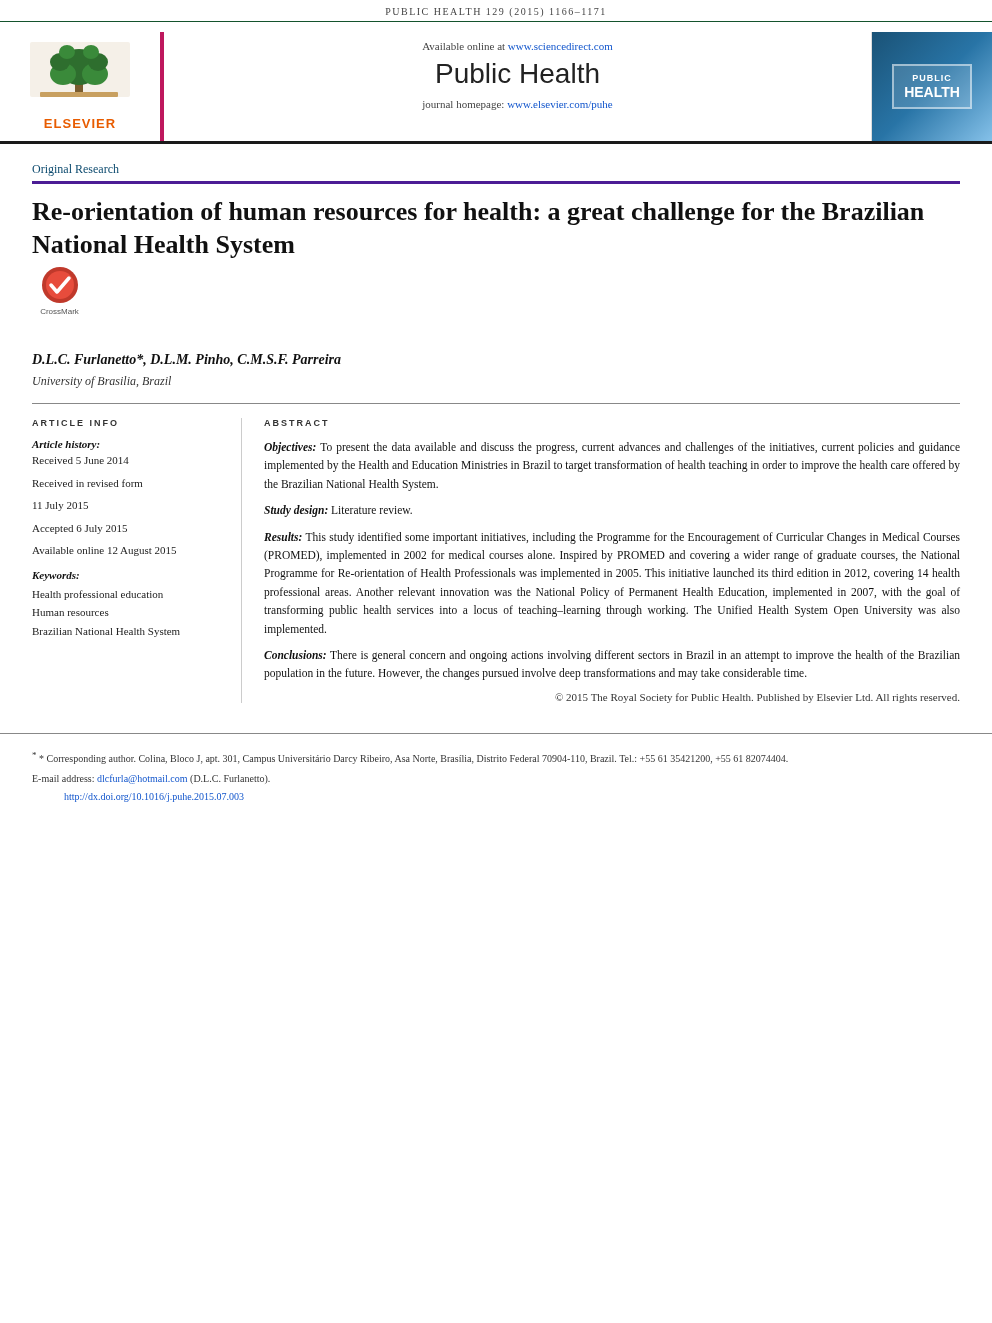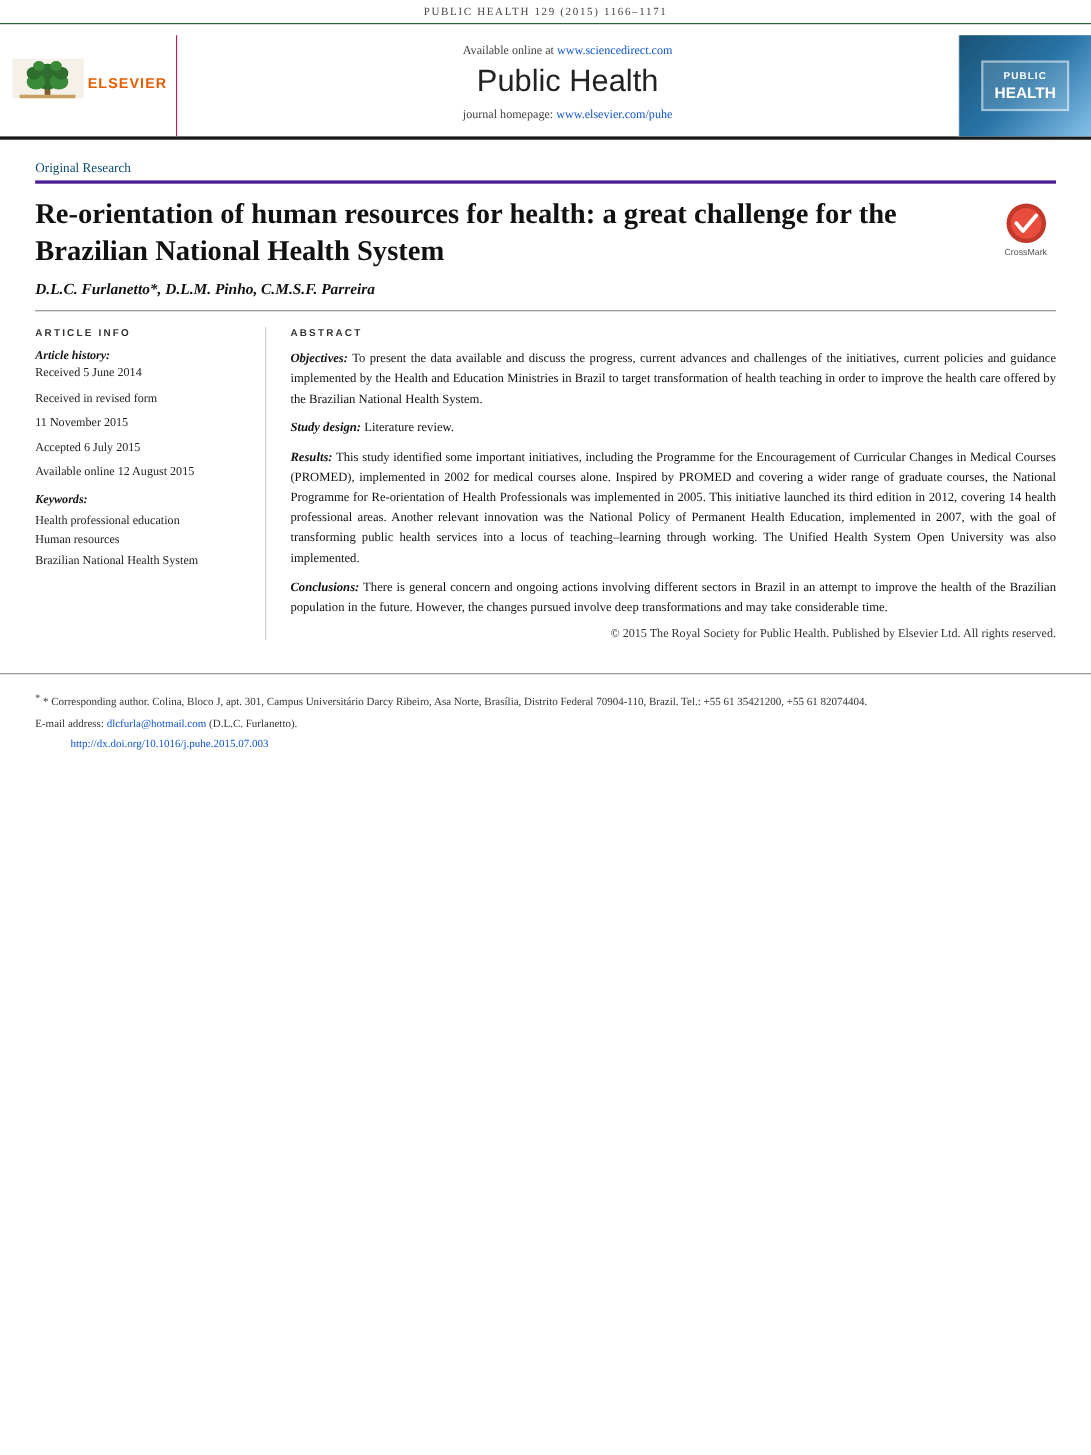--- a/index.html
+++ b/index.html
@@ -24,39 +24,39 @@
 
     
     .header-section {
       display: flex;
       align-items: stretch;
       border-bottom: 3px solid #1a1a1a;
       padding: 10px 0 0;
     }
     .header-left {
       width: 160px;
-      padding: 0 8px 10px;
-      display: flex;
-      flex-direction: row;
+      padding: 0 24px 10px;
+      display: flex;
+      flex-direction: column;
       align-items: center;
       justify-content: center;
     }
     .elsevier-label {
       font-size: 13px;
       font-weight: bold;
       color: #e85c00;
       letter-spacing: 1px;
       margin-top: 4px;
       font-family: Arial, sans-serif;
     }
     .header-center {
       flex: 1;
       text-align: center;
       padding: 8px 0 14px;
-      border-left: 1px solid #be185d;
+      border-left: 4px solid #be185d;
       border-right: 1px solid #ddd;
     }
     .available-online {
       font-size: 11px;
       color: #444;
       margin-bottom: 6px;
     }
     .available-online a {
       color: #1155cc;
       text-decoration: none;
@@ -116,21 +116,22 @@
       font-size: 12px;
       color: #0c4a6e;
       border-bottom: 3px solid #4c1d95;
       padding-bottom: 4px;
       margin-bottom: 12px;
     }
 
     .article-title-row {
       display: flex;
       align-items: flex-start;
-      margin-bottom: 12px;
+      margin-bottom: 32px;
+      flex-direction: column;
     }
     .article-title {
       font-size: 26px;
       font-weight: bold;
       color: #111;
       flex: 1;
       line-height: 1.25;
       padding-right: 20px;
     }
     .crossmark-badge {
@@ -352,32 +353,33 @@
 
         <polyline points="11,20 17,27 29,13" fill="none" stroke="#fff" stroke-width="3.5" stroke-linecap="round" stroke-linejoin="round"></polyline>
       </svg>
       <div class="crossmark-label">CrossMark</div>
     </div>
   </div>
 
   <div class="authors">
     <span class="author-name">D.L.C. Furlanetto*, D.L.M. Pinho, C.M.S.F. Parreira</span>
   </div>
+  <div class="affiliation">University of Brasilia, Brazil</div>
 
   <hr class="divider">
 
   <div class="two-col">
 
     <div class="col-left">
       <div class="section-head">ARTICLE INFO</div>
 
       <div class="info-subhead">Article history:</div>
       <div class="info-text">Received 5 June 2014</div>
       <div class="info-text">Received in revised form</div>
-      <div class="info-text">11 November 2015</div>
+      <div class="info-text">11 July 2015</div>
       <div class="info-text">Accepted 6 July 2015</div>
       <div class="info-text">Available online 12 August 2015</div>
 
       <div class="keywords-label">Keywords:</div>
       <div class="keyword-item">Health professional education</div>
       <div class="keyword-item">Human resources</div>
       <div class="keyword-item">Brazilian National Health System</div>
     </div>
 
     <div class="col-right">

